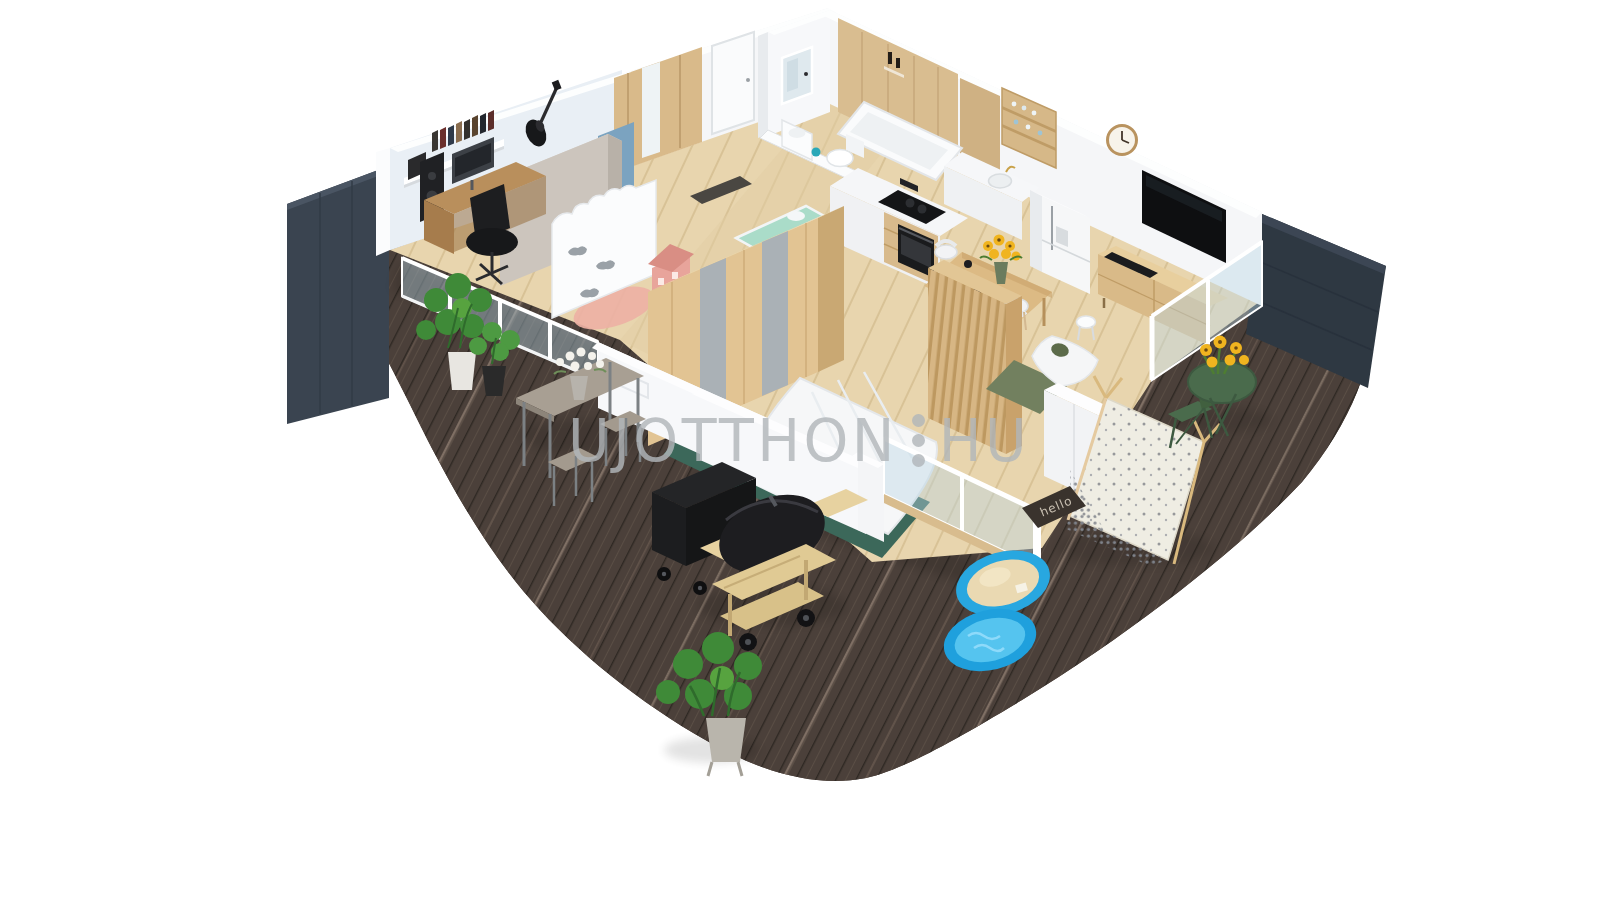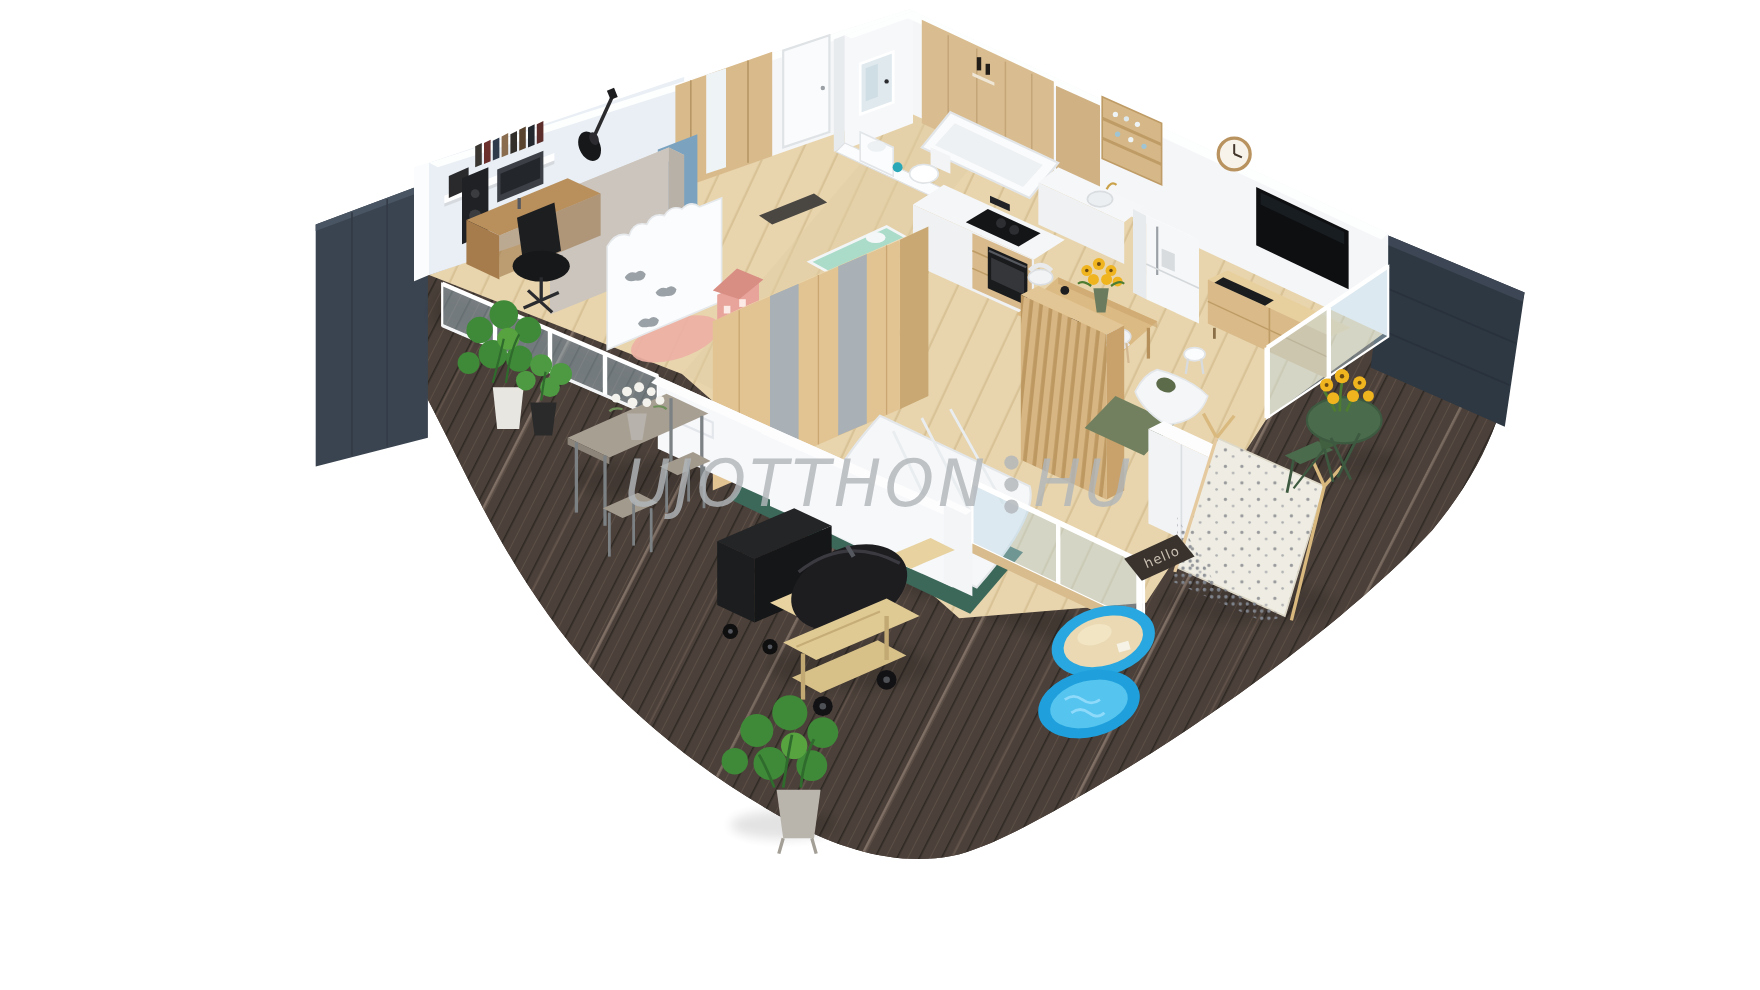--- a/index.html
+++ b/index.html
@@ -1,21 +1,21 @@
 <!DOCTYPE html>
 <html><head>
 <meta charset="utf-8">
 <style>
   html,body{margin:0;padding:0;background:#ffffff;}
   .stage{position:relative;width:1600px;height:900px;background:#ffffff;overflow:hidden;
          font-family:"DejaVu Sans","Liberation Sans",sans-serif;}
   .stage svg{position:absolute;left:0;top:0;}
   
   .watermark{position:absolute;left:568px;top:404px;height:72px;display:flex;align-items:center;
-             gap:12px;z-index:10;pointer-events:none;font-style:italic;}
+             gap:12px;z-index:10;pointer-events:none;}
   .wm-text{font-size:57px;font-weight:400;letter-spacing:0.06em;color:rgba(177,182,186,0.82);
            line-height:1;transform:scaleY(1.04);}
   .wm-dots{display:flex;flex-direction:column;justify-content:center;gap:7px;padding:0 2px;}
   .wm-dot{width:13px;height:13px;border-radius:50%;background:rgba(177,182,186,0.82);}
   
   .wall{fill:#f5f6f8;} .glass{fill:rgba(187,214,229,0.42);stroke:#ffffff;stroke-width:2;}
 </style>
 </head>
 <body>
 

